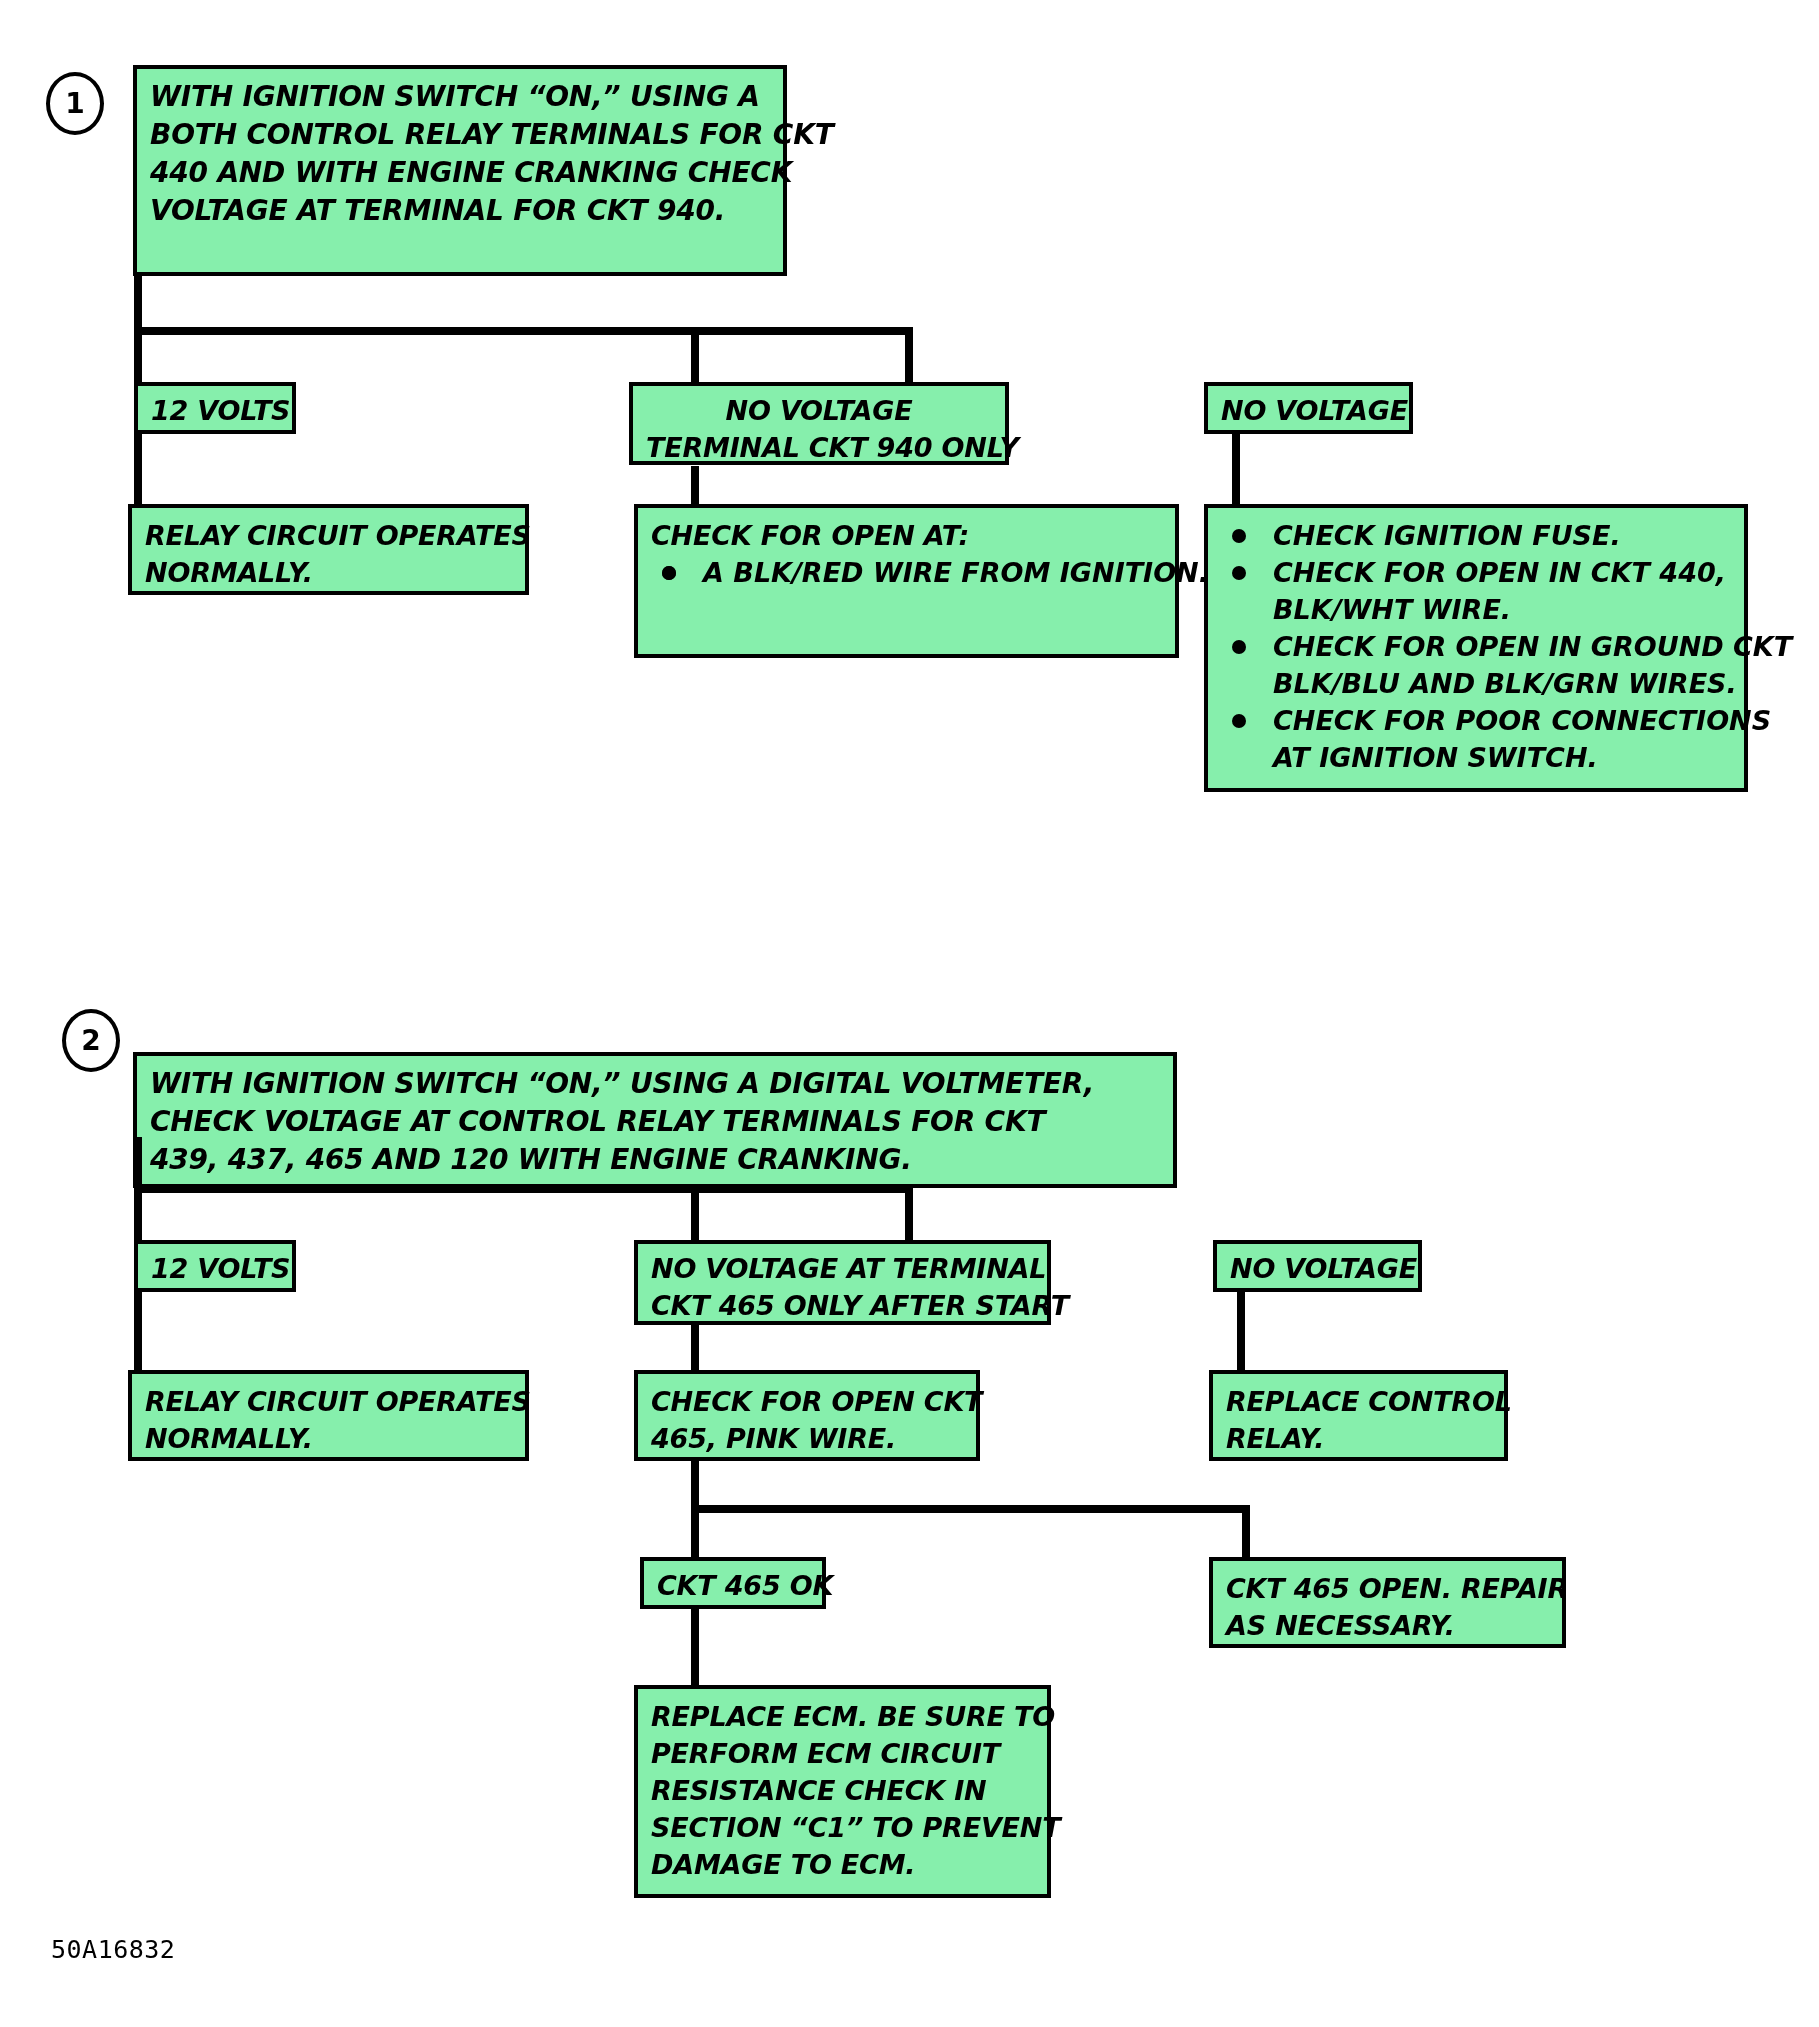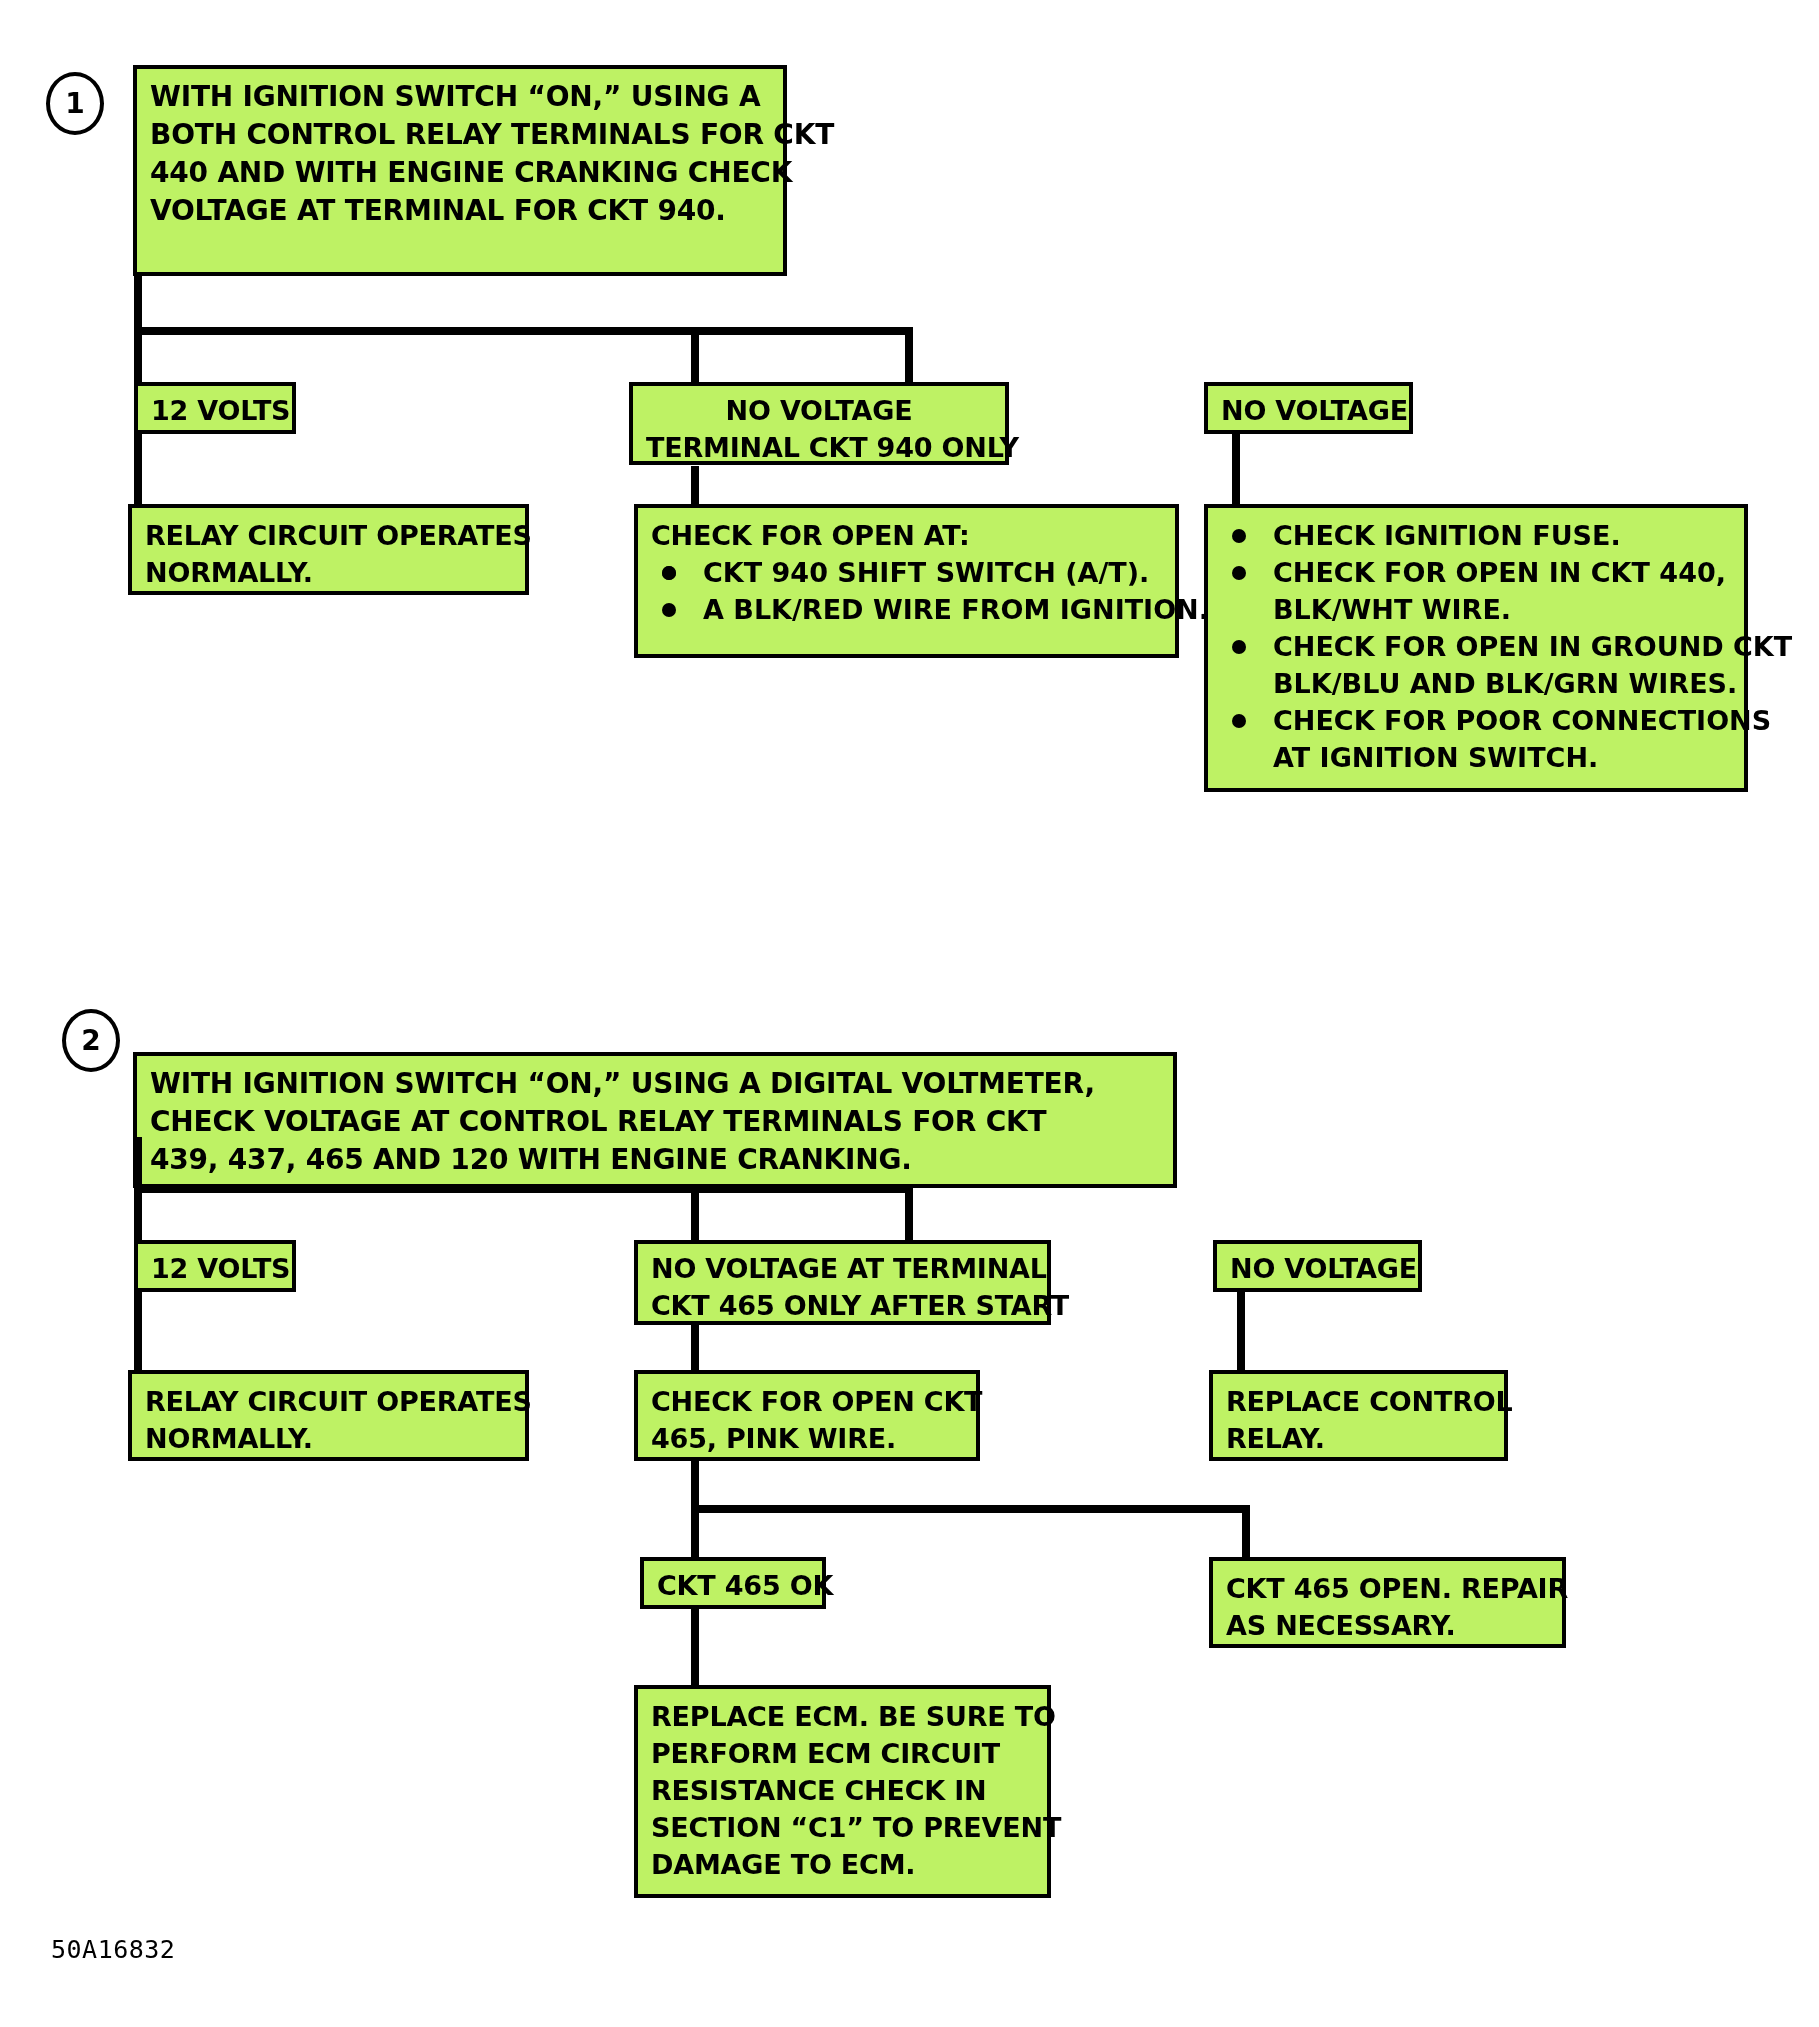--- a/index.html
+++ b/index.html
@@ -2,22 +2,22 @@
 <html style="font-size:15px"><head>
 <meta charset="utf-8">
 <style>
   html,body{margin:0;padding:0;background:#ffffff;}
   body{width:1820px;height:2028px;position:relative;
        font-family:"DejaVu Sans","Liberation Sans",sans-serif;
        color:#000;-webkit-font-smoothing:none;}
   .canvas{position:absolute;inset:0;}
 
   
-  .box{position:absolute;border:4.6px solid #000;background:#bef264;box-sizing:border-box;
-       display:block;padding:9.3px 13px;}
+  .box{position:absolute;border:4.6px solid #000;background:#86efac;box-sizing:border-box;
+       display:block;padding:9.3px 13px;font-style:italic;}
   .box .ln{display:block;font-weight:bold;letter-spacing:-0.2px;white-space:nowrap;}
 
   .vline{position:absolute;background:#000;width:8.3px;}
   .hline{position:absolute;background:#000;height:8.3px;}
 
   .stepnum{position:absolute;width:58px;height:63px;border:4.6px solid #000;
            border-radius:50%;box-sizing:border-box;display:flex;
            align-items:center;justify-content:center;
            font-weight:bold;font-size:28px;background:#fff;}
 
@@ -73,24 +73,20 @@
   <div class="box t-md" style="left:128px;top:504px;width:401px;height:91px;">
     <span class="ln">RELAY CIRCUIT OPERATES</span>
     <span class="ln">NORMALLY.</span>
   </div>
 
   <div class="box t-md" style="left:634px;top:504px;width:545px;height:154px;">
     <span class="ln">CHECK FOR OPEN AT:</span>
     <ul class="bullets">
       <li>
           <span class="dot"></span>
-        </li>
-      <li>
-          <span class="dot"></span>
-          <span class="bl">CKT 940 SHIFT SWITCH (A/T).</span>
         </li>
       <li>
           <span class="dot"></span>
           <span class="bl">A BLK/RED WIRE FROM IGNITION.</span>
         </li>
     </ul>
   </div>
 
   <div class="box t-md" style="left:1204px;top:504px;width:544px;height:288px;">
     <ul class="bullets">

